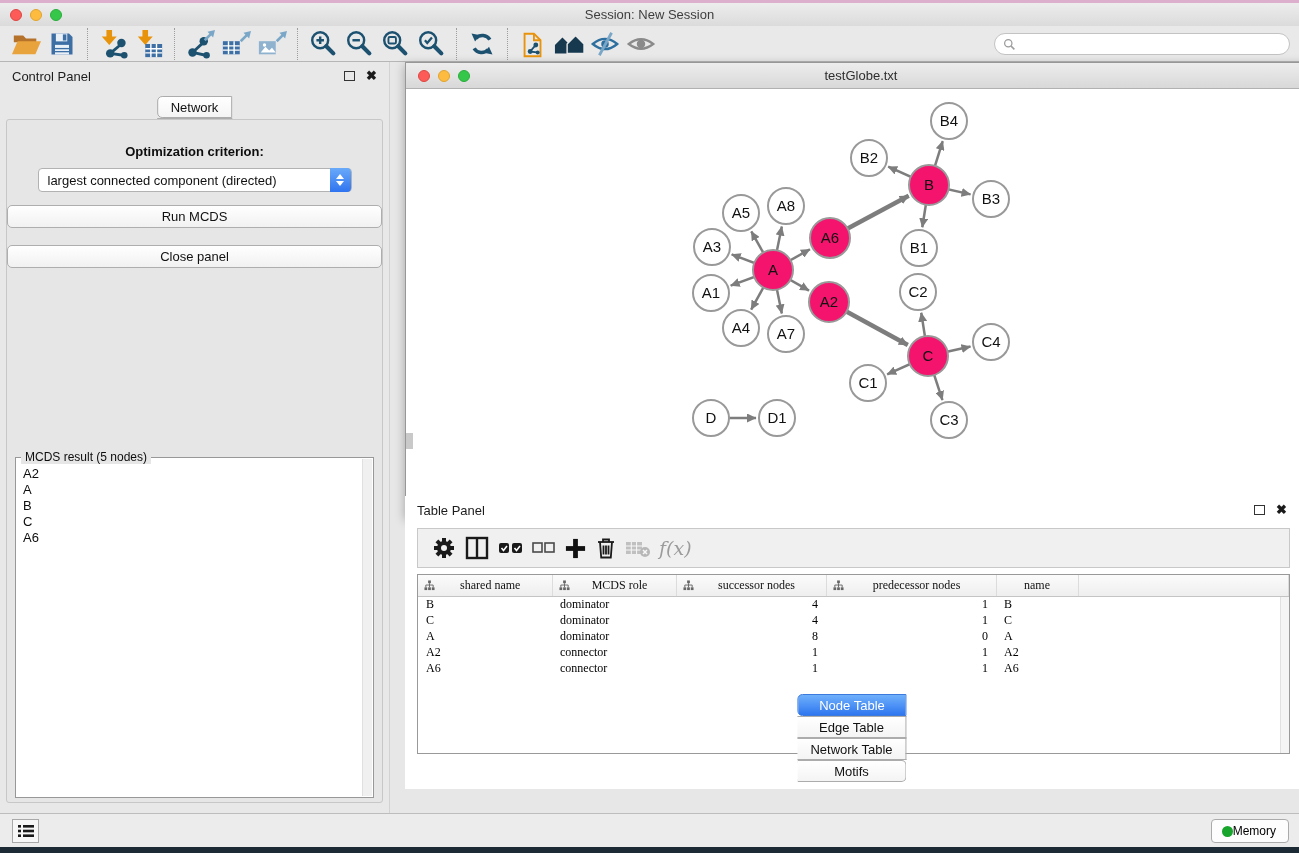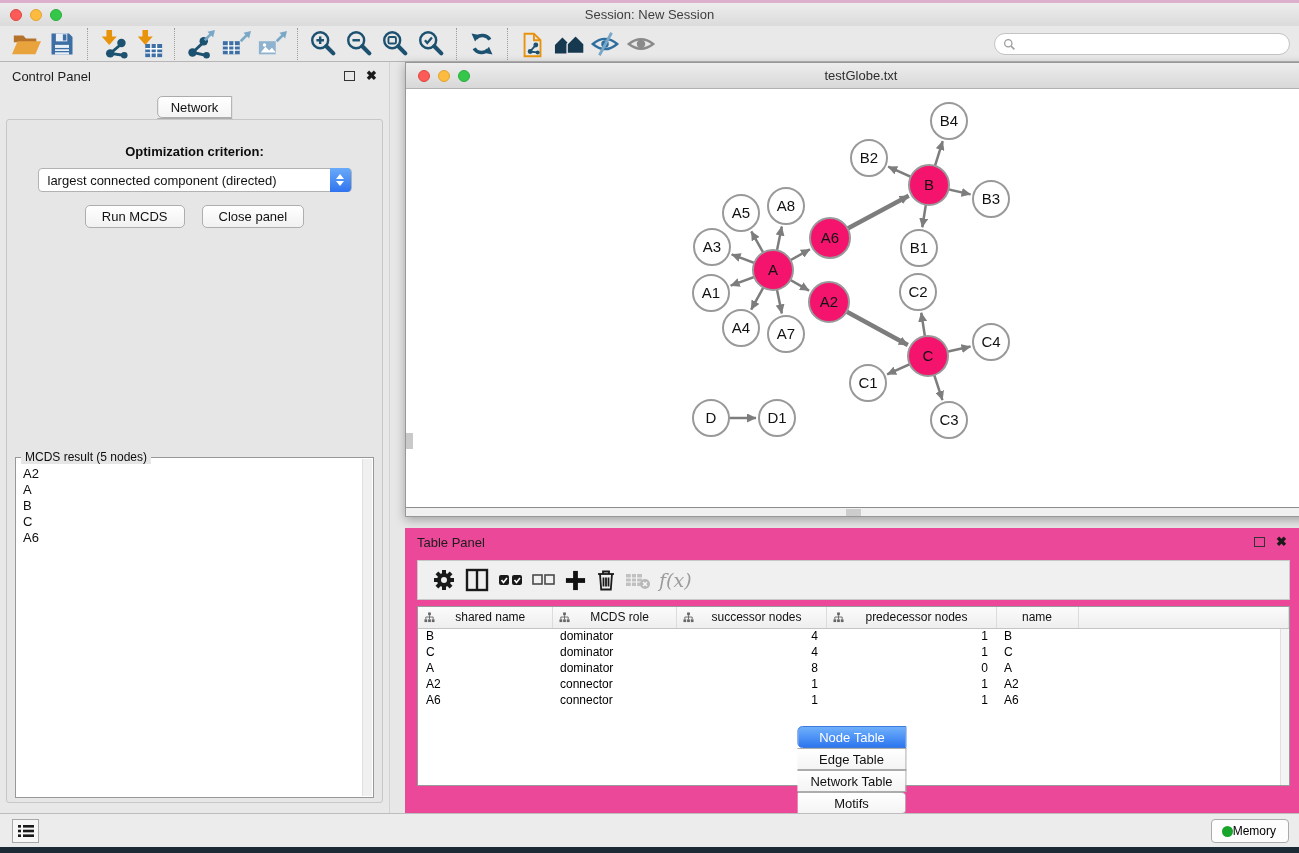--- a/index.html
+++ b/index.html
@@ -37,46 +37,46 @@
   .seg .seg-btn:first-child { border-left:1px solid #acacac; border-radius:5px 0 0 5px; }
   .seg .seg-btn:last-child { border-radius:0 5px 5px 0; }
   .seg .seg-btn.active { background:linear-gradient(#6fb0fb,#2e76f0); color:#fff; border-color:#3c7ade; }
   .cp-tabs { position:absolute; top:34px; left:50%; transform:translateX(-50%); }
   .cp-content { position:absolute; top:57px; left:6px; right:6px; bottom:10px; background:#e6e6e6; border:1px solid #c7c7c7; border-radius:3px; }
   .opt-label { margin-top:24px; text-align:center; font-size:13px; font-weight:600; color:#0d0d0d; }
   .select-box { margin:9px auto 0; width:314px; height:24px; background:#fff; border:1px solid #b2b2b2; border-radius:4px; position:relative; display:flex; align-items:center; padding-left:9px; font-size:13px; color:#111; }
   .stepper { position:absolute; right:0; top:-1px; width:21px; height:24px; background:linear-gradient(#6bb;aff,#2f74ef); background:linear-gradient(#69aaf9,#2f74ef); border-radius:0 4px 4px 0; display:flex; flex-direction:column; align-items:center; justify-content:center; gap:2px; }
   .chev-up { width:0; height:0; border-left:4px solid transparent; border-right:4px solid transparent; border-bottom:5px solid #fff; }
   .chev-down { width:0; height:0; border-left:4px solid transparent; border-right:4px solid transparent; border-top:5px solid #fff; }
-  .btn-row { display:flex; justify-content:center; gap:17px; margin-top:13px; }
+  .btn-row { display:flex; justify-content:center; gap:17px; margin-top:13px;flex-direction:column; }
   .push-btn { height:23px; padding:0 16px; background:linear-gradient(#ffffff,#f1f1f1); border:1px solid #aeaeae; border-radius:5px; font-size:13px; color:#111; font-family:"Liberation Sans",sans-serif; }
   .mcds-fieldset { position:absolute; left:8px; right:8px; top:337px; bottom:4px; border:1px solid #989898; background:#fff; }
   .mcds-legend { position:absolute; top:-8px; left:5px; background:#e6e6e6; padding:0 4px; font-size:12px; color:#0d0d0d; }
   .mcds-list { list-style:none; margin:8px 0 0 7px; font-size:13px; line-height:16px; color:#0d0d0d; }
   .mcds-scroll { position:absolute; top:1px; right:1px; bottom:1px; width:10px; background:#f0f0f0; border-left:1px solid #e0e0e0; }
 
   
   .network-window { position:absolute; left:405px; top:62px; width:912px; height:455px; background:#f0f0f0; border:1px solid #979797; box-shadow:0 3px 10px rgba(0,0,0,.3); }
   .nw-titlebar { position:relative; height:26px; background:linear-gradient(#eeedee,#d9d8d9); border-bottom:1px solid #b2b1b2; display:flex; align-items:center; }
   .nw-lights { position:absolute; left:12px; top:7px; display:flex; gap:8px; }
   .nw-title { flex:1; text-align:center; font-size:13px; color:#2e2e2e; }
   .nw-canvas { position:absolute; top:26px; left:0; right:0; bottom:8px; background:#fff; border-bottom:1px solid #8d8d8d; }
   .nw-canvas svg { position:absolute; top:0; left:0; }
   .nw-vmark { position:absolute; left:0; top:344px; width:7px; height:16px; background:#c9c9c9; }
   .nw-bottom { position:absolute; left:0; right:0; bottom:0; height:7px; background:#f0f0f0; }
   .nw-hthumb { position:absolute; left:440px; top:0; width:15px; height:7px; background:#cdcdcd; }
   .nw-grip { position:absolute; right:0; bottom:0; width:12px; height:12px; background:repeating-linear-gradient(135deg,#f0f0f0 0 2px,#bcbcbc 2px 3px); }
 
   
-  .table-panel { position:absolute; left:405px; top:528px; width:894px; height:293px; background:#ec4899; }
+  .table-panel { position:absolute; left:405px; top:496px; width:894px; height:293px; background:#ffffff; }
   .tp-toolbar { position:absolute; left:12px; right:9px; top:32px; height:40px; background:#f0f0f0; border:1px solid #c8c8c8; display:flex; align-items:center; gap:8px; padding:0 14px; }
   .tp-toolbar .tpbtn { background:none; border:none; display:flex; align-items:center; justify-content:center; height:32px; }
   .fx-label { font-family:"DejaVu Serif", serif; font-style:italic; font-size:19px; color:#9b9b9b; }
   .tp-table-wrap { position:absolute; left:12px; right:9px; top:78px; bottom:35px; background:#fff; border:1px solid #999; overflow:hidden; }
-  table.node-table { border-collapse:collapse; width:100%; table-layout:fixed; }
+  table.node-table { border-collapse:collapse; width:100%; table-layout:fixed;font-family:Liberation Serif, serif; }
   table.node-table th { height:21px; background:linear-gradient(#fbfbfb,#eeeeee); border-bottom:1px solid #c4c4c4; border-right:1px solid #dcdcdc; font-weight:normal; font-size:12px; color:#111; overflow:hidden; }
   table.node-table th .th-inner { display:flex; align-items:center; padding:0 6px; }
   table.node-table th .th-label { flex:1; text-align:center; }
   table.node-table td { height:16px; font-size:12px; color:#000; padding:0 8px; white-space:nowrap; overflow:hidden; }
   td.c0 { padding-left:10px; }
   td.c1 { padding-left:10px; }
   td.c2 { text-align:right; padding-right:14px; }
   td.c3 { text-align:right; padding-right:12px; }
   td.c4 { padding-left:12px; }
   .colw0 { width:134px; } .colw1 { width:124px; } .colw2 { width:150px; } .colw3 { width:170px; } .colw4 { width:82px; } .colwf { width:auto; }

